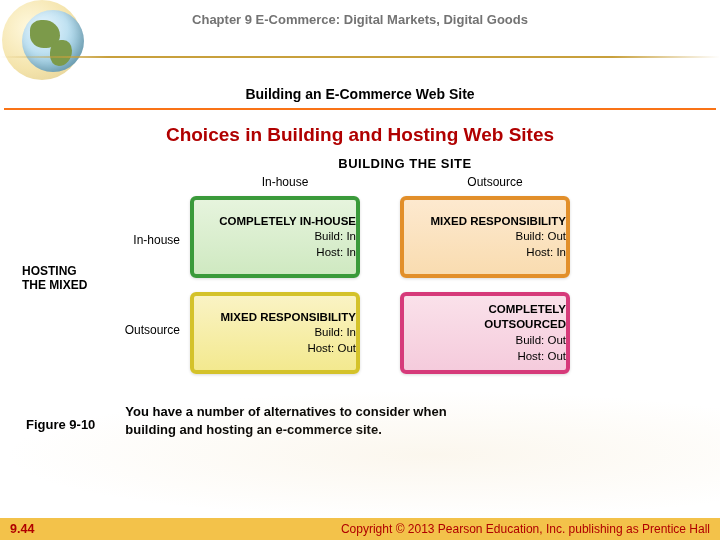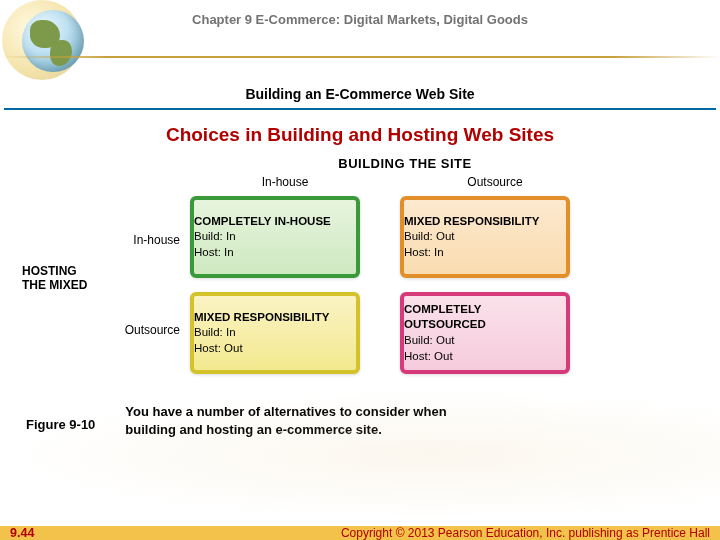--- a/index.html
+++ b/index.html
@@ -10,47 +10,47 @@
   .globe-back { position: absolute; left: -6px; top: -4px; width: 80px; height: 80px; border-radius: 50%; background: radial-gradient(circle at 35% 35%, #fff6d0, #f0d98a 55%, #d8be6a 90%); opacity: 0.7; }
   .globe-fore { position: absolute; left: 14px; top: 6px; width: 62px; height: 62px; border-radius: 50%; background: radial-gradient(circle at 35% 30%, #e9f6ff, #bfe1f1 40%, #6aa9c2 90%); box-shadow: inset -4px -4px 10px rgba(0,0,0,0.15); overflow: hidden; }
   .land1 { position: absolute; left: 8px; top: 10px; width: 30px; height: 28px; background: #7c9a4a; border-radius: 40% 60% 50% 50%; }
   .land2 { position: absolute; left: 28px; top: 30px; width: 22px; height: 26px; background: #7c9a4a; border-radius: 50% 40% 60% 40%; }
 
   .header-text { text-align: center; padding-top: 10px; }
   .book-title { font-size: 17px; font-weight: bold; color: #222; }
   .chapter { font-size: 13px; font-weight: bold; color: #737373; margin-top: 2px; }
   .swoosh { position: absolute; bottom: 24px; left: 0; right: 0; height: 2px; background: linear-gradient(to right, rgba(200,160,60,0) 0%, #c8a03c 15%, #c8a03c 85%, rgba(200,160,60,0) 100%); }
 
-  .section-bar { text-align: center; font-size: 14px; font-weight: bold; color: #000; padding: 4px 0 6px; border-bottom: 2px solid #0369a1; margin: 0 4px; }
+  .section-bar { text-align: center; font-size: 14px; font-weight: bold; color: #000; padding: 4px 0 6px; border-bottom: 2px solid #f97316; margin: 0 4px; }
 
   .slide-title { text-align: center; color: #b00000; font-size: 19px; font-weight: bold; margin: 14px 0 10px; }
 
   .matrix-wrap { position: relative; width: 560px; margin: 8px auto; }
   .build-label { text-align: center; font-size: 13px; font-weight: bold; letter-spacing: 0.5px; margin-bottom: 4px; margin-left: 90px; }
   .col-heads { display: grid; grid-template-columns: 170px 170px; gap: 40px; margin-left: 120px; margin-bottom: 6px; }
   .col-heads span { text-align: center; font-size: 12px; }
 
   .matrix-body { display: flex; align-items: center; }
   .left-axis { width: 110px; display: flex; flex-direction: column; justify-content: space-around; height: 180px; }
   .left-axis .row-lab { font-size: 12px; text-align: right; padding-right: 10px; height: 40px; display:flex; align-items:center; justify-content:flex-end; }
   .host-label { position: absolute; left: -58px; top: 108px; font-size: 12px; font-weight: bold; line-height: 1.2; width: 80px; text-align: left; }
 
   .grid2 { display: grid; grid-template-columns: 170px 170px; grid-template-rows: 82px 82px; gap: 14px 40px; }
-  .cell { border: 4px solid; border-radius: 6px; text-align: left; display: flex; flex-direction: column; justify-content: center; font-size: 11.5px; line-height: 1.35; box-shadow: 0 1px 3px rgba(0,0,0,0.15); }
+  .cell { border: 4px solid; border-radius: 6px; text-align: right; display: flex; flex-direction: column; justify-content: center; font-size: 11.5px; line-height: 1.35; box-shadow: 0 1px 3px rgba(0,0,0,0.15); }
   .cell .cell-title { font-weight: bold; font-size: 11.5px; }
   .cell.green  { border-color: #3a9a3a; background: linear-gradient(#e6f4dd,#cfe9c1); }
   .cell.orange { border-color: #e28f2a; background: linear-gradient(#fde9cf,#f9dcb0); }
   .cell.yellow { border-color: #d4c22a; background: linear-gradient(#faf3c4,#f3e98f); }
   .cell.pink   { border-color: #d63a7a; background: linear-gradient(#fae1ea,#f5cbdc); }
 
   .caption-row { display: flex; align-items: flex-start; margin: 28px 0 0 26px; gap: 30px; }
   .fig-num { font-size: 13px; font-weight: bold; margin-top: 14px; }
   .caption { font-size: 13px; font-weight: bold; max-width: 360px; line-height: 1.35; }
 
-  .footer { position: absolute; bottom: 0; left: 0; right: 0; height: 14px; background: #f3c24a; display: flex; align-items: center; justify-content: space-between; padding: 0 10px; }
+  .footer { position: absolute; bottom: 0; left: 0; right: 0; height: 22px; background: #f3c24a; display: flex; align-items: center; justify-content: space-between; padding: 0 10px; }
   .page-num { color: #b00000; font-size: 12.5px; font-weight: bold; }
   .copyright { color: #b00000; font-size: 12px; font-weight: normal; }
 
   .bg-watermark { position: absolute; left: 0; right: 0; bottom: 20px; height: 130px; background: radial-gradient(ellipse at 60% 50%, rgba(230,200,140,0.15), rgba(255,255,255,0) 70%); pointer-events: none; }
 </style>
 </head>
 <body>
 
 <div class="header">
   <div class="globe-wrap">

